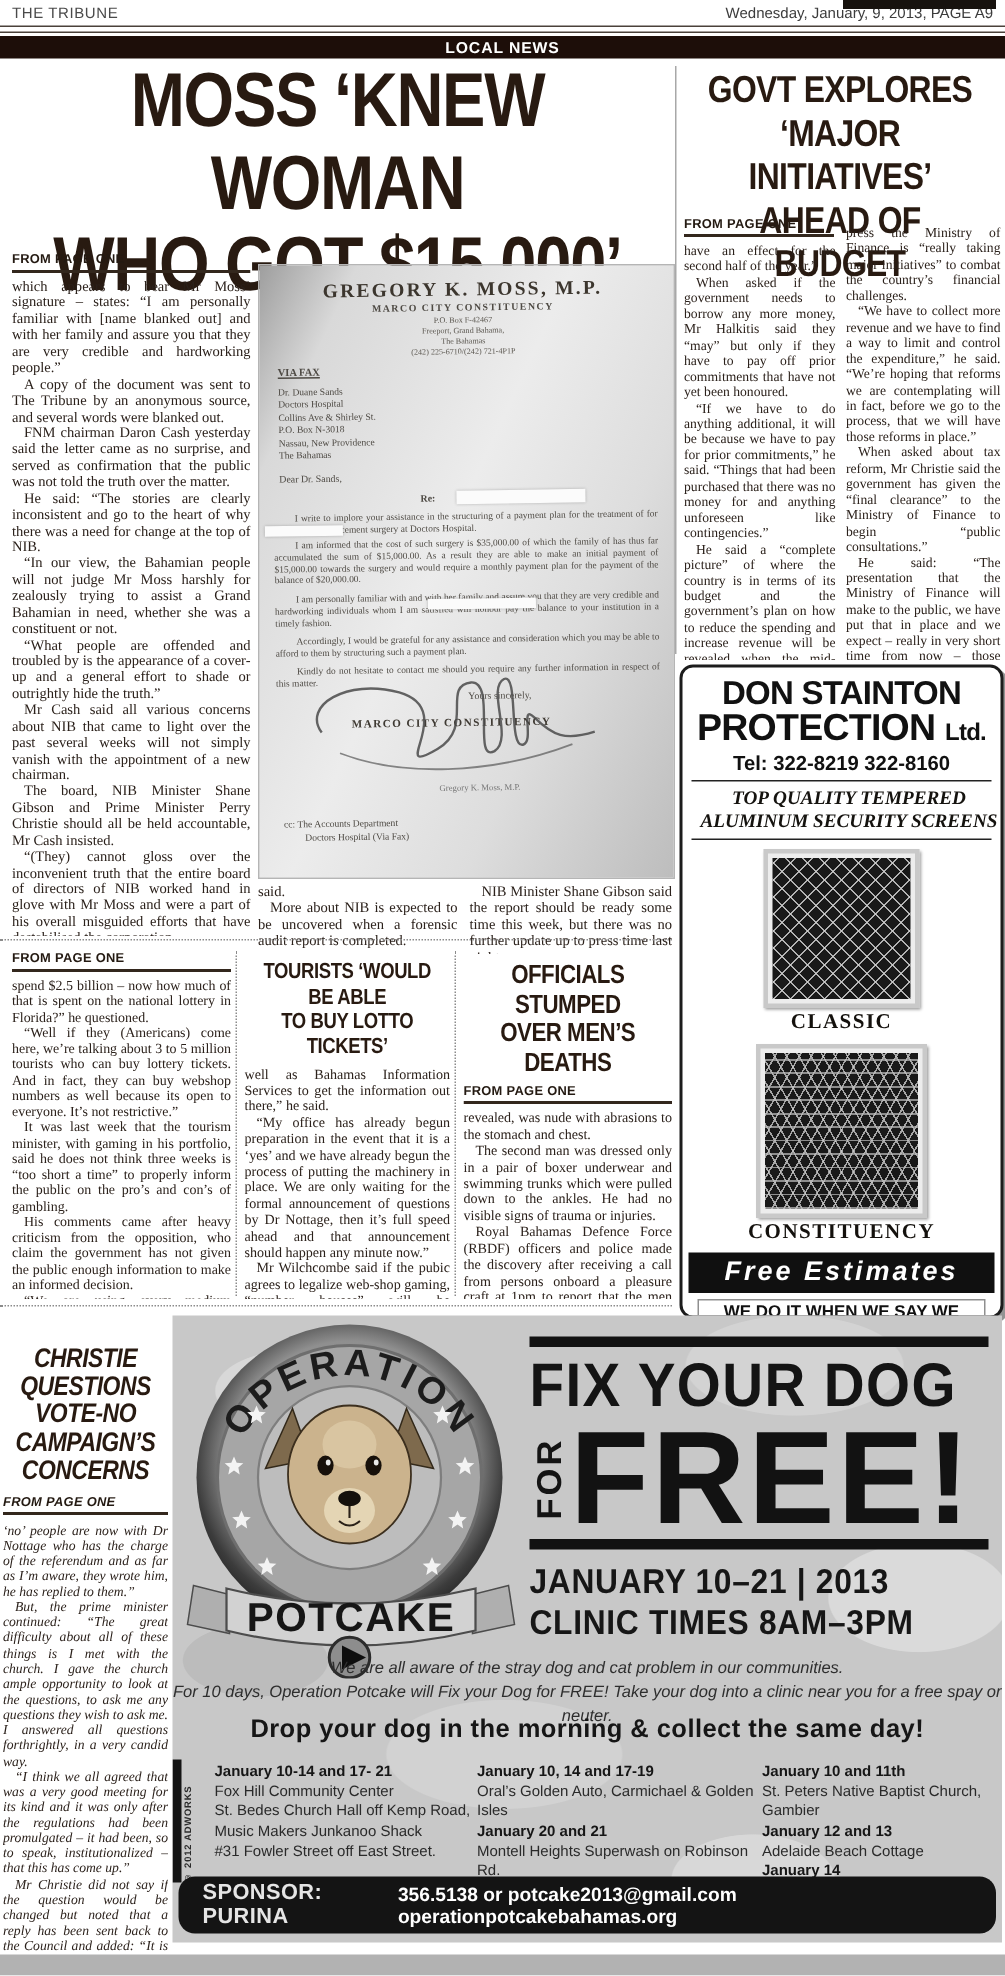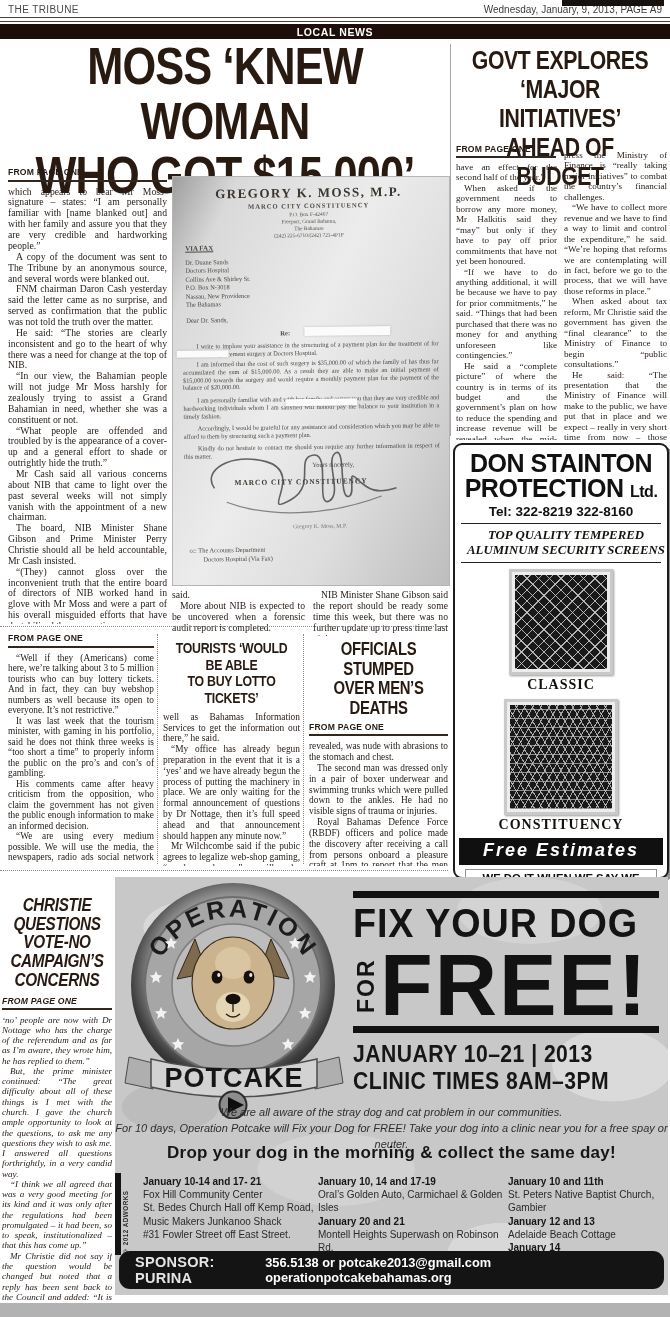--- a/index.html
+++ b/index.html
@@ -72,21 +72,21 @@
   #lt-cc{left:14px;top:368px;font-size:6.4px;line-height:1.35;}
   #lt-sig{position:absolute;left:22px;top:262px;}
   .redact{position:absolute;background:#fbfbfb;box-shadow:0 0 2px rgba(0,0,0,.25);}
   #red-re{left:132px;top:150px;width:86px;height:9px;}
   #red-p1{left:4px;top:172px;width:52px;height:7px;}
   #red-p3{left:112px;top:222px;width:72px;height:7px;}
   
   #stainton{position:absolute;left:453px;top:443px;width:212px;height:432px;background:#fff;
             border:2px solid #1c1c1c;border-radius:9px;box-shadow:3px 3px 0 rgba(40,40,40,.5);
             font-family:"Liberation Sans",sans-serif;text-align:center;overflow:hidden;}
-  #st-name1{margin-top:6px;font-size:25px;font-weight:700;letter-spacing:-.5px;color:#111;line-height:1;}
+  #st-name1{margin-top:6px;font-size:22px;font-weight:700;letter-spacing:-.5px;color:#111;line-height:1;}
   #st-name2{font-size:25px;font-weight:700;letter-spacing:-.5px;color:#111;line-height:1;}
   #st-name2 .ltd{font-size:16px;}
   #st-tel{margin-top:3px;font-size:13.5px;font-weight:700;color:#111;}
   .st-hr{border-top:1.5px solid #222;margin:4px 6px;}
   .st-tag{font-family:"Liberation Serif",serif;font-style:italic;font-size:12.8px;font-weight:700;
           color:#15130f;line-height:1.18;padding-left:10px;}
   .screen-frame{margin:6px auto 2px auto;background:#ededed;border:3px solid #c9c9c9;
                 box-shadow:1px 1px 2px rgba(0,0,0,.4);padding:3px;}
   #screen1{width:92px;height:94px;}
   #screen2{width:102px;height:104px;}
@@ -285,20 +285,21 @@
     <div id="st-slogan">WE DO IT WHEN WE SAY WE WILL!</div>
 
   </div>
 
   <div id="dh1" class="dot-h"></div>
   <div id="dv1" class="dot-v"></div>
   <div id="dv2" class="dot-v"></div>
 
   <div id="tourists-left">
     <div class="kicker">FROM PAGE ONE</div>
+    <p class="bp">spend $2.5 billion – now how much of that is spent on the national lottery in Florida?” he questioned.</p>
     <p class="bp ind">“Well if they (Americans) come here, we’re talking about 3 to 5 million tourists who can buy lottery tickets. And in fact, they can buy webshop numbers as well because its open to everyone. It’s not restrictive.”</p>
     <p class="bp ind">It was last week that the tourism minister, with gaming in his portfolio, said he does not think three weeks is “too short a time” to properly inform the public on the pro’s and con’s of gambling.</p>
     <p class="bp ind">His comments came after heavy criticism from the opposition, who claim the government has not given the public enough information to make an informed decision.</p>
     <p class="bp ind">“We are using every medium possible. We will use the media, the newspapers, radio ads social network as</p>
   </div>
 
   <div id="tourists-mid">
     <div id="tourists-headline" class="hl">
       <div>TOURISTS ‘WOULD BE ABLE</div>
       <div>TO BUY LOTTO TICKETS’</div>

